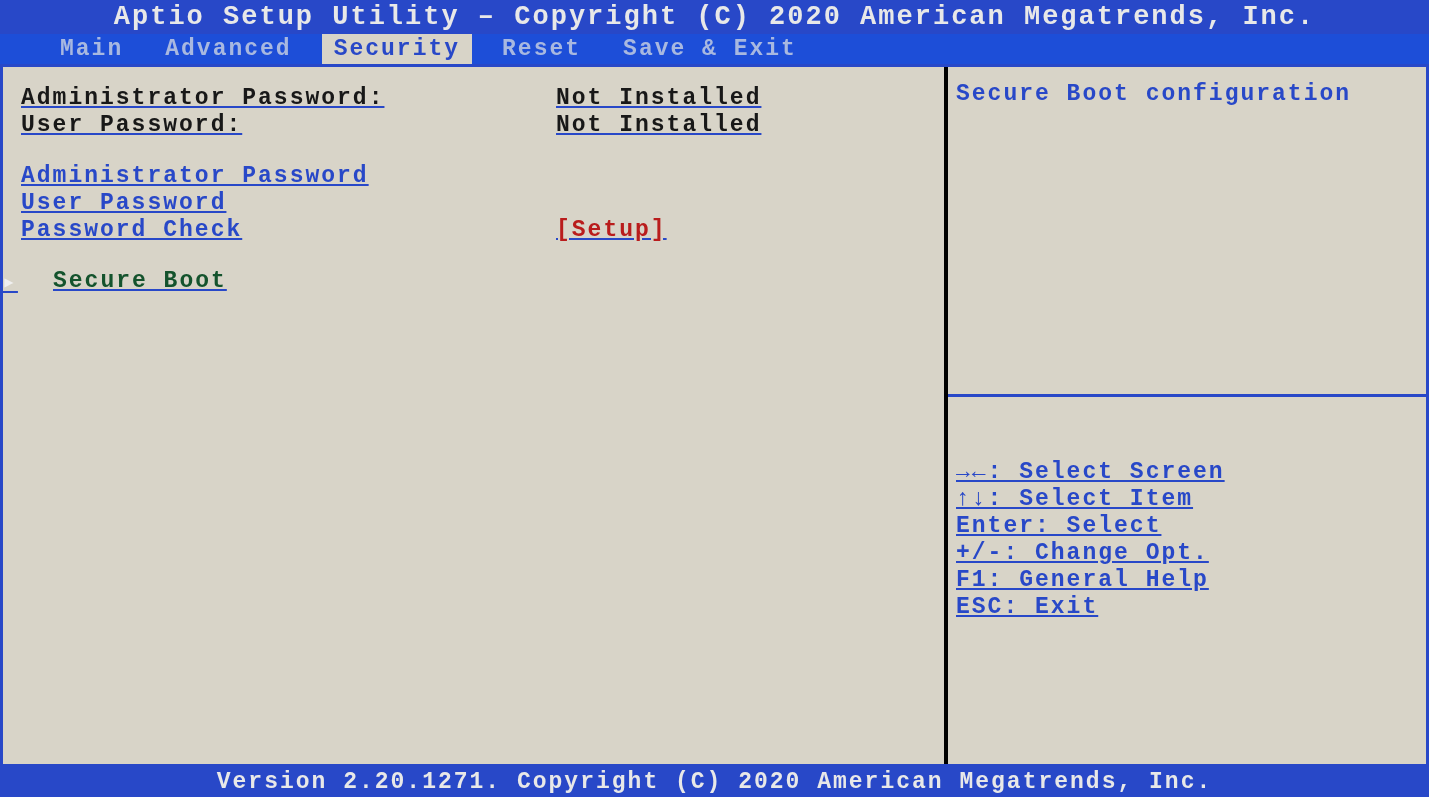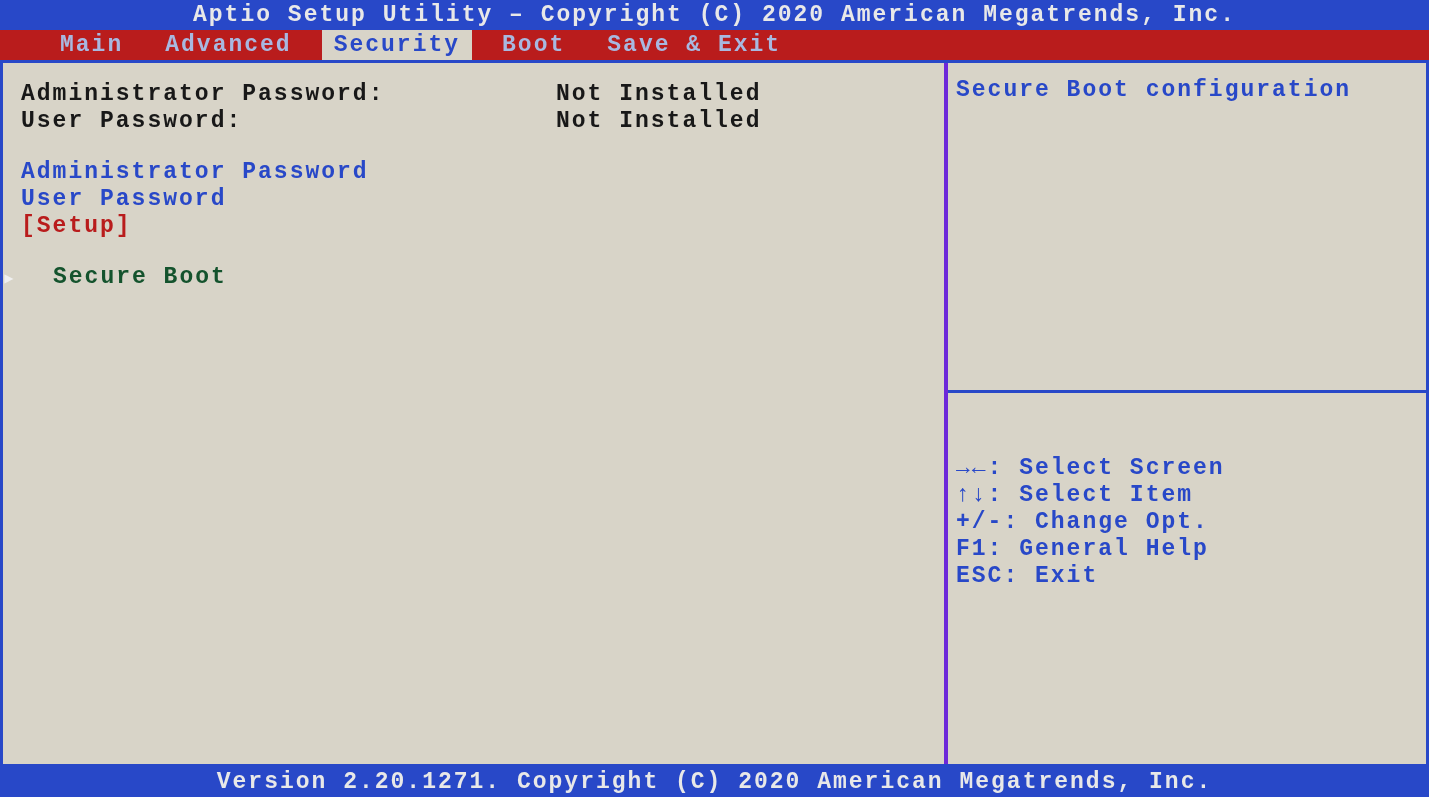--- a/index.html
+++ b/index.html
@@ -22,24 +22,24 @@
       height: 100%;
       background: #d8d4c8;
       display: flex;
       flex-direction: column;
     }
     .title-bar {
       background: #2848c8;
       color: #e8e8e8;
       text-align: center;
       padding: 2px 0;
-      font-size: 23px;
+      font-size: 27px;
     }
     .tab-bar {
-      background: #b91c1c;
+      background: #1d4ed8;
       display: flex;
       padding-left: 48px;
       gap: 18px;
     }
     .tab {
       color: #a8b8e0;
       padding: 2px 12px;
       cursor: pointer;
     }
     .tab.active {
@@ -48,23 +48,24 @@
     }
     .main-area {
       flex: 1;
       display: flex;
       border: 3px solid #2848c8;
       margin: 0px;
       background: #d8d4c8;
     }
     .left-panel {
       flex: 0 0 945px;
-      border-right: 4px solid #6d28d9;
+      border-right: 4px solid #000000;
       padding: 18px 0px 8px 18px;
       color: #2848c8;
+      text-decoration: underline;
     }
     .right-panel {
       flex: 1;
       display: flex;
       flex-direction: column;
       gap: 44px;
     }
     .help-area {
       flex: 0 0 330px;
       padding: 14px 8px;
@@ -118,36 +119,37 @@
     }
     .selected-label {
       color: #14532d;
       margin-left: 32px;
     }
     .spacer {
       height: 24px;
     }
     .key-line {
       margin-bottom: 1px;
+      text-decoration: underline;
     }
   </style>
 </head>
 <body>
 
 <div class="bios-container">
 
   <div class="title-bar">
     <span>Aptio Setup Utility – Copyright (C) 2020 American Megatrends, Inc.</span>
   </div>
 
   <div class="tab-bar">
     <div class="tab">Main</div>
     <div class="tab">Advanced</div>
     <div class="tab active">Security</div>
-    <div class="tab">Boot</div>
+    <div class="tab">Reset</div>
     <div class="tab">Save &amp; Exit</div>
   </div>
 
   <div class="main-area">
 
     <div class="left-panel">
 
       <div class="info-row">
         <span class="info-label">Administrator Password:</span>
         <span class="info-value">Not Installed</span>
@@ -162,20 +164,21 @@
 
       <div class="menu-row">
         <span class="menu-label">Administrator Password</span>
       </div>
 
       <div class="menu-row">
         <span class="menu-label">User Password</span>
       </div>
 
       <div class="menu-row">
+        <span class="menu-label">Password Check</span>
         <span class="menu-value">[Setup]</span>
       </div>
 
       <div class="spacer"></div>
 
       <div class="selected-row">
         <span class="selected-arrow">▸</span>
         <span class="selected-label">Secure Boot</span>
       </div>
 
@@ -183,20 +186,21 @@
 
     <div class="right-panel">
 
       <div class="help-area">
         <span>Secure Boot configuration</span>
       </div>
 
       <div class="key-hints">
         <div class="key-line">→←: Select Screen</div>
         <div class="key-line">↑↓: Select Item</div>
+        <div class="key-line">Enter: Select</div>
         <div class="key-line">+/-: Change Opt.</div>
         <div class="key-line">F1: General Help</div>
         <div class="key-line">ESC: Exit</div>
       </div>
 
     </div>
 
   </div>
 
   <div class="footer-bar">

